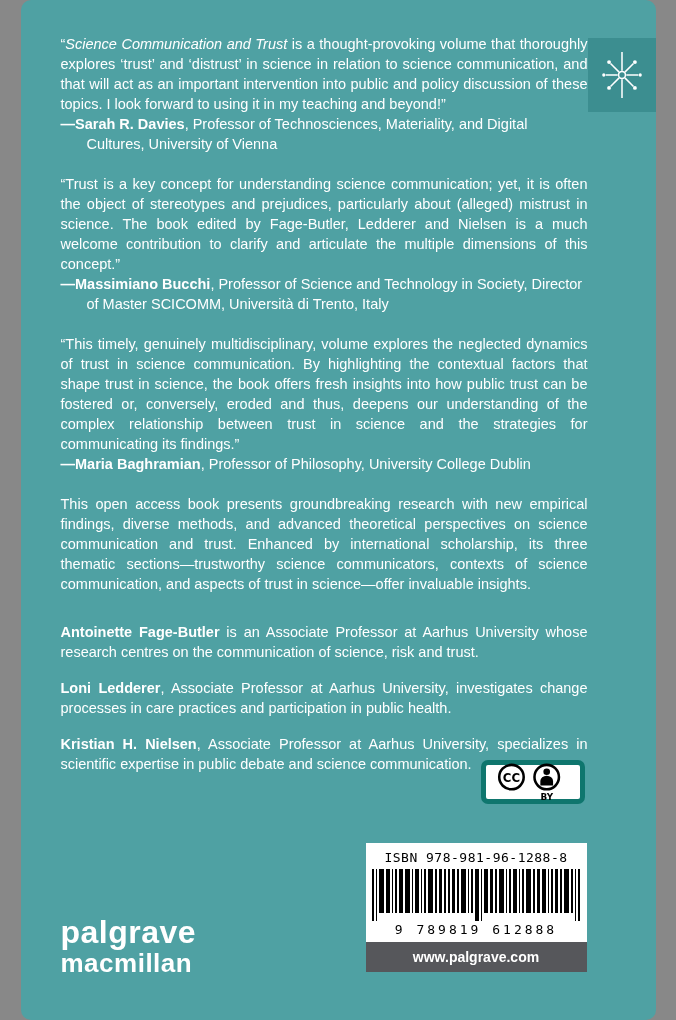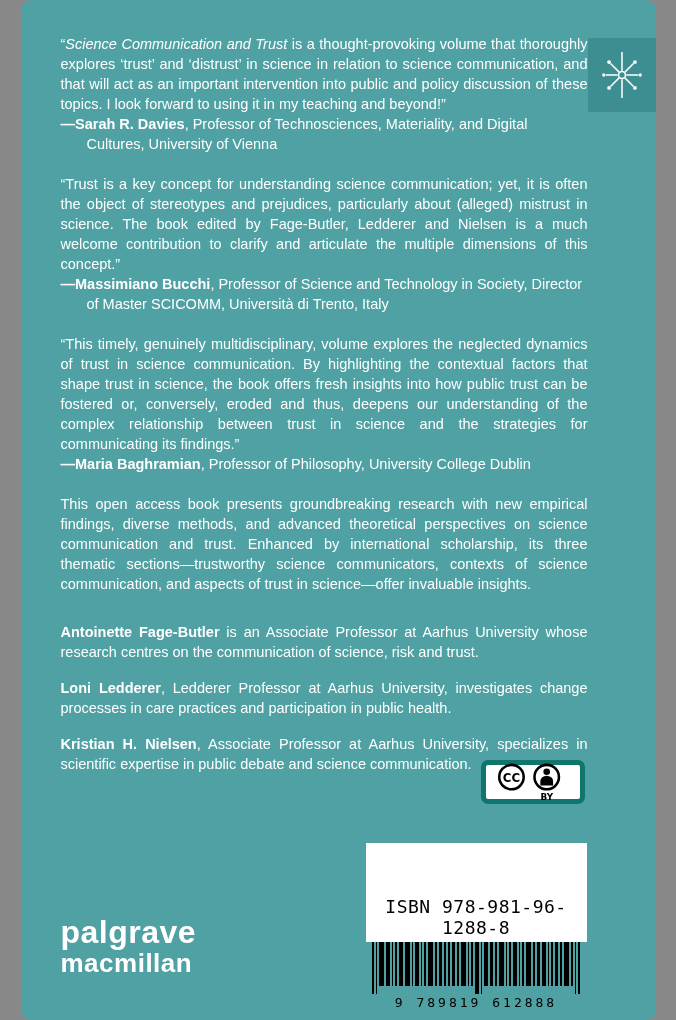--- a/index.html
+++ b/index.html
@@ -75,24 +75,23 @@
     top: 843px;
     width: 221px;
     height: 99px;
     background: #fff;
     color: #000;
     text-align: center;
     padding-top: 7px;
   }
   .isbn-label {
     font-family: "DejaVu Sans Mono", monospace;
-    font-size: 18px;
+    font-size: 13px;
     letter-spacing: 0.5px;
     margin-bottom: 4px;
-    margin-top: 46px;
   }
   .bars {
     display: flex;
     align-items: flex-start;
     justify-content: center;
     gap: 2px;
     height: 52px;
   }
   .bars span { background: #000; height: 44px; display: block; }
   .bars span.tall { height: 52px; }
@@ -167,21 +166,21 @@
     </div>
 
     <div class="block">
       <p class="quote-body"><span>“</span><i></i><span>This timely, genuinely multidisciplinary, volume explores the neglected dynamics of trust in science communication. By highlighting the contextual factors that shape trust in science, the book offers fresh insights into how public trust can be fostered or, conversely, eroded and thus, deepens our understanding of the complex relationship between trust in science and the strategies for communicating its findings.”</span></p>
       <p class="attribution"><b>—Maria Baghramian</b><span>, Professor of Philosophy, University College Dublin</span></p>
     </div>
 
     <p class="desc">This open access book presents groundbreaking research with new empirical findings, diverse methods, and advanced theoretical perspectives on science communication and trust. Enhanced by international scholarship, its three thematic sections—trustworthy science communicators, contexts of science communication, and aspects of trust in science—offer invaluable insights.</p>
 
     <p class="bio"><b>Antoinette Fage-Butler</b><span> is an Associate Professor at Aarhus University whose research centres on the communication of science, risk and trust.</span></p>
-    <p class="bio"><b>Loni Ledderer</b><span>, Ledderer Professor at Aarhus University, investigates change processes in care practices and participation in public health.</span></p>
+    <p class="bio"><b>Loni Ledderer</b><span>, Associate Professor at Aarhus University, investigates change processes in care practices and participation in public health.</span></p>
     <p class="bio"><b>Kristian H. Nielsen</b><span>, Associate Professor at Aarhus University, specializes in scientific expertise in public debate and science communication.</span></p>
 
   </div>
 
 
   <div class="cc-badge">
     <svg width="96" height="40" viewBox="0 0 96 40">
       <circle cx="26" cy="15" r="12.5" fill="none" stroke="#000" stroke-width="2.6"></circle>
       <text x="26" y="19.5" text-anchor="middle" font-size="12" font-weight="bold" font-family="DejaVu Sans, sans-serif" fill="#000">CC</text>
       <circle cx="62" cy="15" r="12.5" fill="none" stroke="#000" stroke-width="2.6"></circle>
@@ -236,19 +235,22 @@
         <span style="width: 3.4px;"></span>
         <span style="width: 1.7px;"></span>
         <span style="width: 5.1px;"></span>
         <span style="width: 1.7px;"></span>
         <span class="tall" style="width: 1.7px;"></span>
         <span class="tall" style="width: 1.7px;"></span>
       </div>
     <div class="isbn-digits">9 789819 612888</div>
   </div>
 
+  <div class="site-bar">
+    <span>www.palgrave.com</span>
+  </div>
 
   <div class="brand">
     <div class="brand-line1">palgrave</div>
     <div class="brand-line2">macmillan</div>
   </div>
 
 </div>
 
 </body></html>

